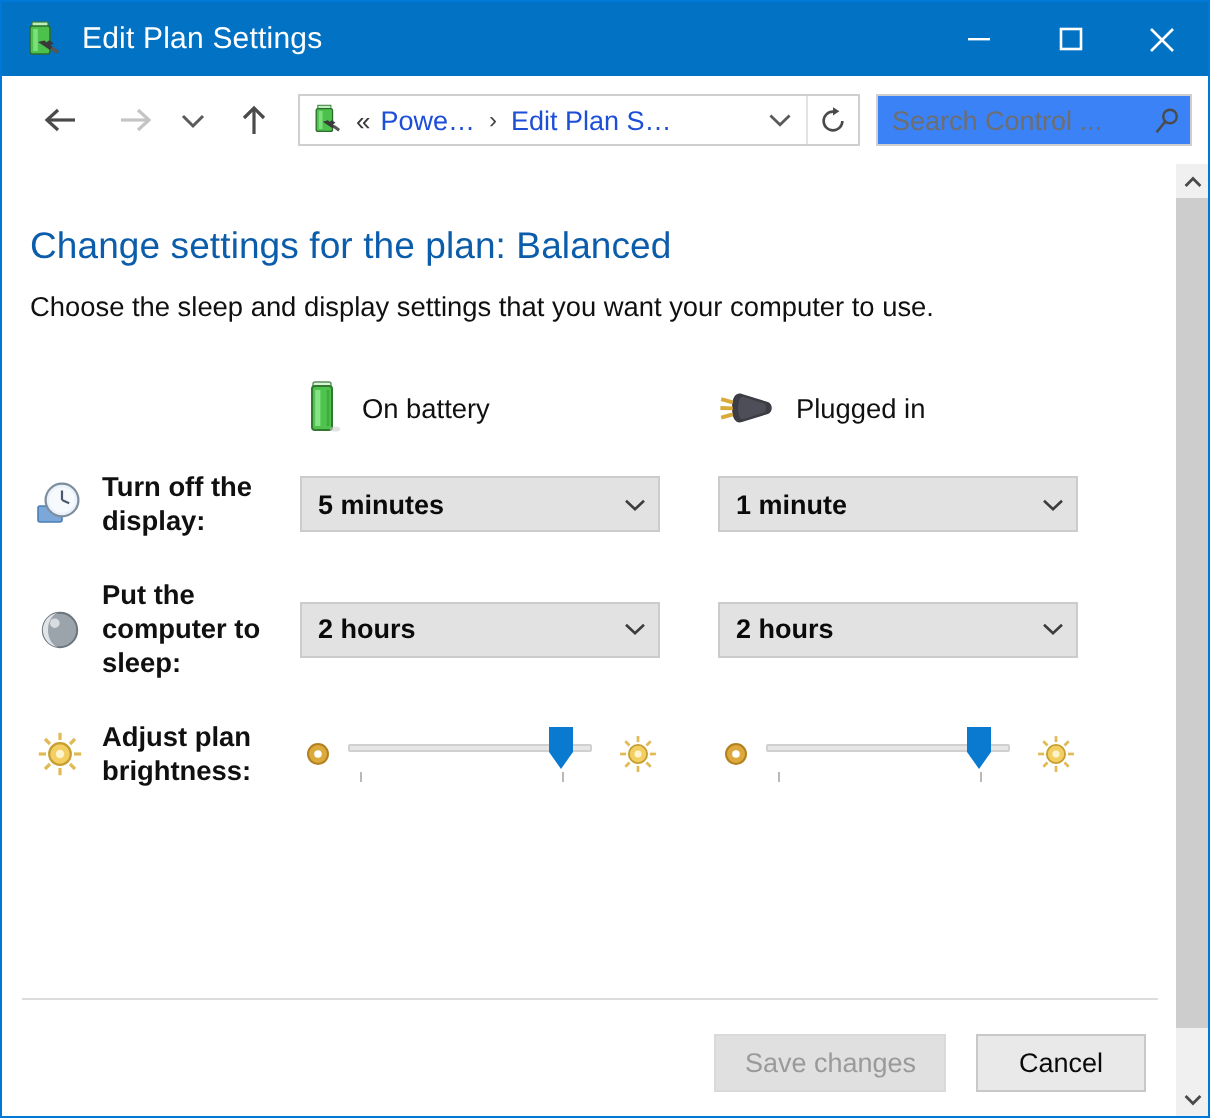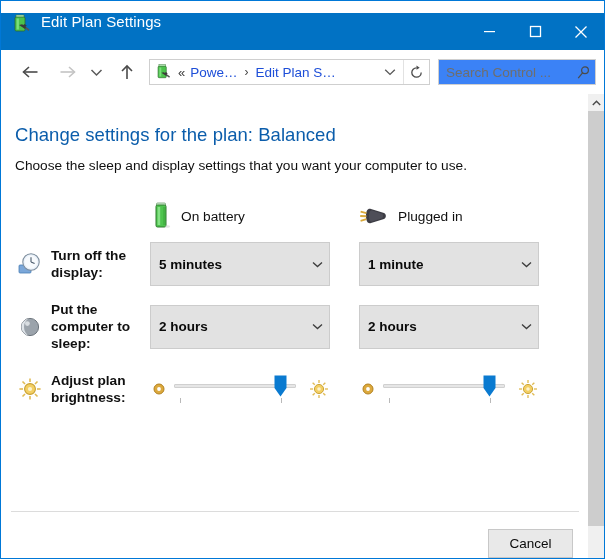--- a/index.html
+++ b/index.html
@@ -20,21 +20,21 @@
     border: 1px solid #0078d7;
     overflow: hidden;
   }
 
   
   #titlebar {
     position: relative;
     height: 37px;
     background: #0172c4;
     display: flex;
-    margin-top: 12px;
+    align-items: center;
   }
   #title-icon {
     width: 22px; height: 22px;
     margin-left: 9px;
     position: relative;
     flex: 0 0 auto;
   }
   #title-text {
     color: #ffffff;
     font-size: 15px;
@@ -189,21 +189,21 @@
   .row-label {
     width: 99px;
     flex: 0 0 auto;
     font-size: 13.7px;
     color: #101010;
     line-height: 17px;
     margin-left: 8px;
   }
   .combo {
     width: 180px;
-    height: 44px;
+    height: 28px;
     background: #e2e2e2;
     border: 1px solid #cccccc;
     display: flex;
     align-items: center;
     flex: 0 0 auto;
   }
   .combo-text {
     font-size: 13.5px;
     color: #0a0a0a;
     padding-left: 8px;
@@ -618,20 +618,21 @@
               </svg>
             </span>
           </div>
         </div>
       </div>
 
 
       <div id="footer-divider"></div>
 
       <div id="footer">
+        <div class="dlgbtn" id="save-btn">Save changes</div>
         <div class="dlgbtn" id="cancel-btn">Cancel</div>
       </div>
     </div>
 
     <div id="scrollbar">
       <div class="sb-arrow">
         <svg width="9" height="6" viewBox="0 0 9 6">
             <path d="M0.8 5 L4.5 1.2 L8.2 5" fill="none" stroke="#4a4a4a" stroke-width="1.4"></path>
           </svg>
       </div>

